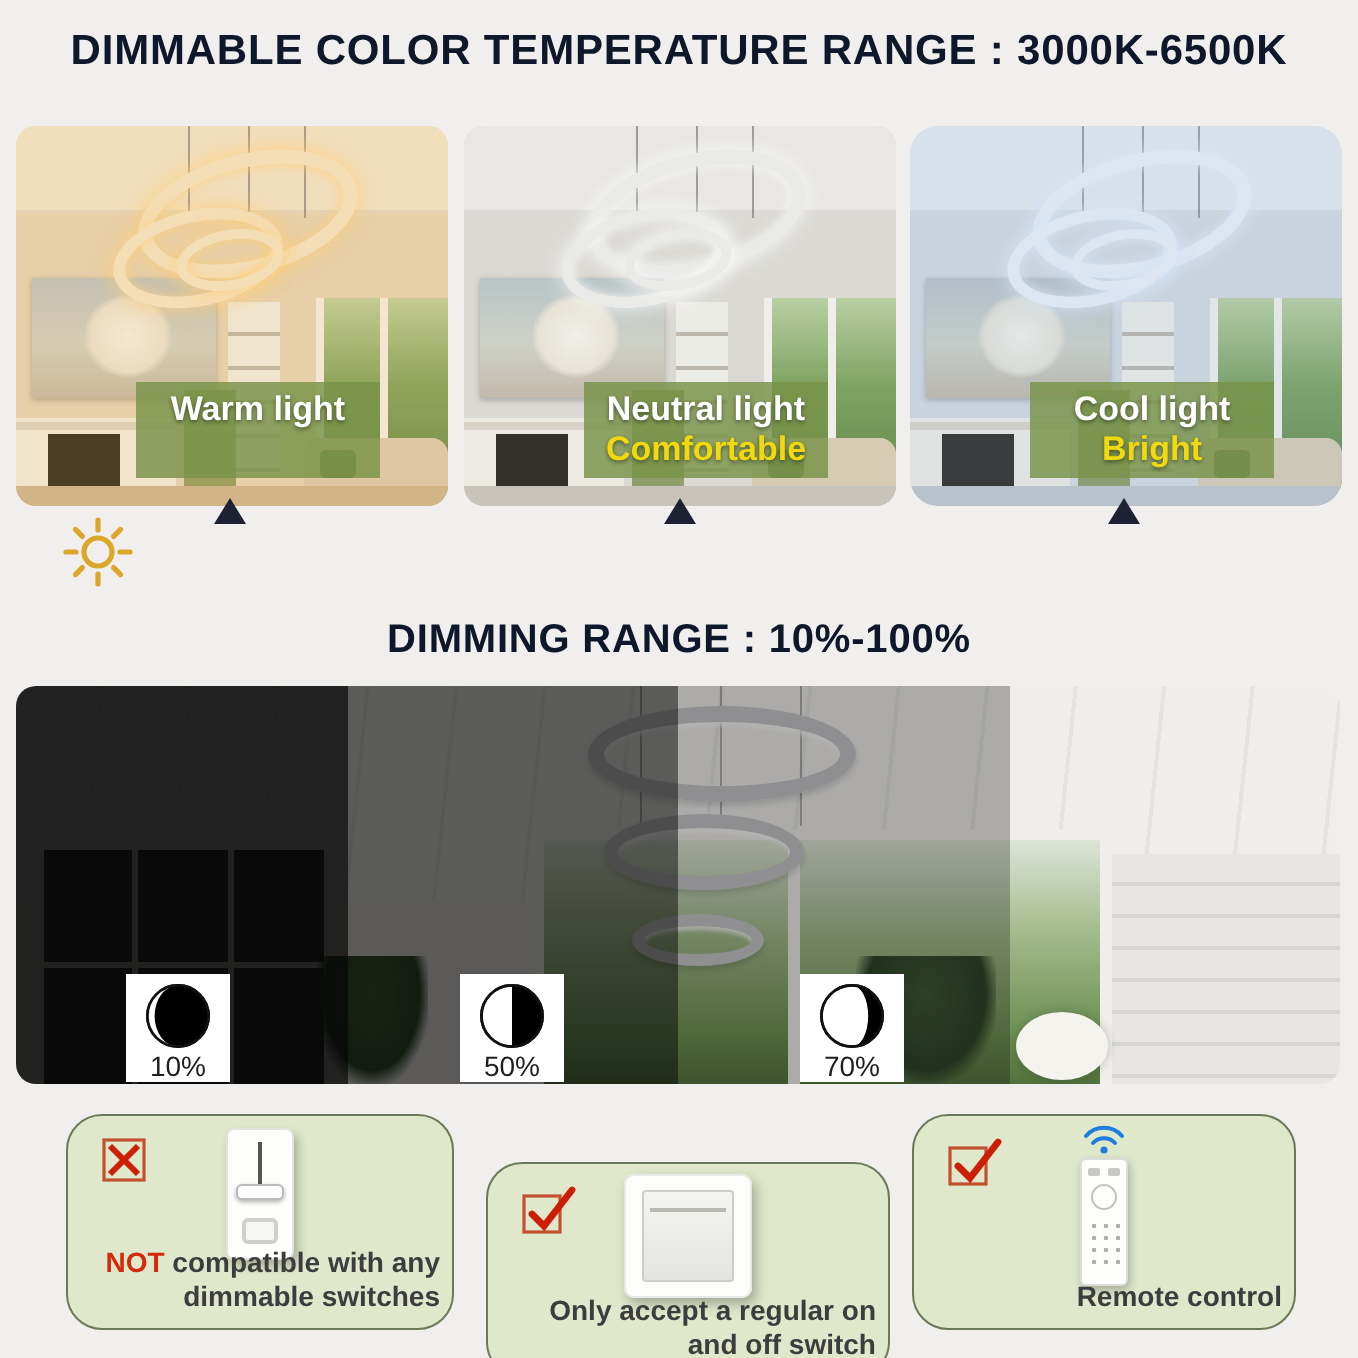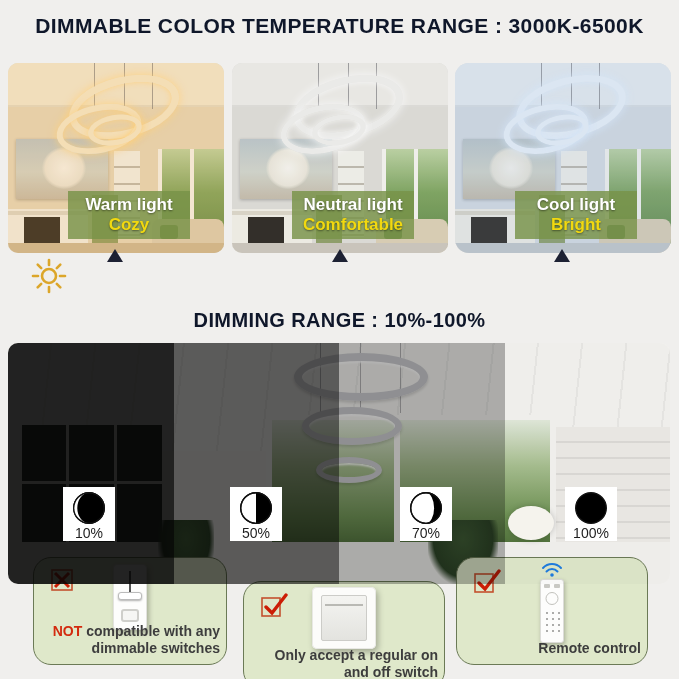--- a/index.html
+++ b/index.html
@@ -82,21 +82,21 @@
     background:linear-gradient(90deg,#f4c034 0%,#f7d45c 25%,#fae88f 50%,#fdf5cd 72%,#fffdf4 100%);
   }
   .kelvin {
     position:absolute; top:3px; transform:translateX(-50%);
     font-size:17px; font-weight:600; color:#4a463d;
   }
   .k1 { left:45px; } .k2 { left:267px; } .k3 { left:487px; }
 
   
   .dim-photo {
-    position:absolute; left:8px; top:343px; width:662px; height:241px;
+    position:absolute; left:8px; top:343px; width:662px; height:199px;
     border-radius:10px; overflow:hidden; background:#f3f2ef;
   }
   .dp-ceiling { position:absolute; top:0; left:0; right:0; height:108px;
     background:#f4f3f0;
     background-image:repeating-linear-gradient(96deg, transparent 0 42px, rgba(60,60,60,.06) 42px 44px); }
   .dp-wall-r { position:absolute; right:0; top:84px; width:125px; height:115px; background:#edebe7;
     background-image:repeating-linear-gradient(180deg, transparent 0 14px, rgba(80,80,80,.10) 14px 16px); }
   .dp-doors { position:absolute; left:258px; top:72px; width:290px; height:127px;
     background:linear-gradient(180deg,#e9efe4 0%,#a8bf90 40%,#6f9355 80%,#54753f 100%); }
   .dp-doors .frame { position:absolute; top:0; bottom:0; width:6px; background:#f4f3f0; }
@@ -198,21 +198,20 @@
       <div class="cable" style="left:40px"></div>
       <div class="cable" style="left:70px"></div>
       <div class="cable" style="left:98px"></div>
       <div class="ring ring-1"></div>
       <div class="ring ring-2"></div>
       <div class="ring ring-3"></div>
     </div>
     <div class="photo-tint"></div>
     <div class="mode-label">
       <span class="mode-name">Warm light</span>
-      <span class="mode-feel">Cozy</span>
     </div>
   </div>
 
   <div class="photo photo--neutral">
     <div class="sc-ceiling"></div>
     <div class="sc-art"></div>
     <div class="sc-shelf"></div>
     <div class="sc-window"></div>
     <div class="sc-fire"></div>
     <div class="sc-paint"></div>
@@ -323,26 +322,20 @@
       </svg>
       <span class="dim-percent">50%</span>
     </div>
     <div class="dim-badge db3">
       <svg width="36" height="36" viewBox="0 0 40 40">
         <circle cx="20" cy="20" r="17" fill="#fff" stroke="#111" stroke-width="1.5"></circle>
         <path d="M20,3 A17,17 0 0,1 20,37 A9,17 0 0,0 20,3 Z" fill="#000"></path>
         <circle cx="20" cy="20" r="17" fill="none" stroke="#111" stroke-width="1.5"></circle>
       </svg>
       <span class="dim-percent">70%</span>
-    </div>
-    <div class="dim-badge db4">
-      <svg width="36" height="36" viewBox="0 0 40 40">
-        <circle cx="20" cy="20" r="17" fill="#000" stroke="#111" stroke-width="1.5"></circle>
-      </svg>
-      <span class="dim-percent">100%</span>
     </div>
   </div>
 
   <div class="combo cb1">
     <svg class="mark" width="26" height="26" viewBox="0 0 26 26">
       <rect x="2" y="2" width="20" height="20" fill="none" stroke="#c4502e" stroke-width="1.6"></rect>
       <line x1="5" y1="5" x2="19" y2="19" stroke="#cc1d05" stroke-width="3"></line>
       <line x1="19" y1="5" x2="5" y2="19" stroke="#cc1d05" stroke-width="3"></line>
     </svg>
     <div class="dimmer">

